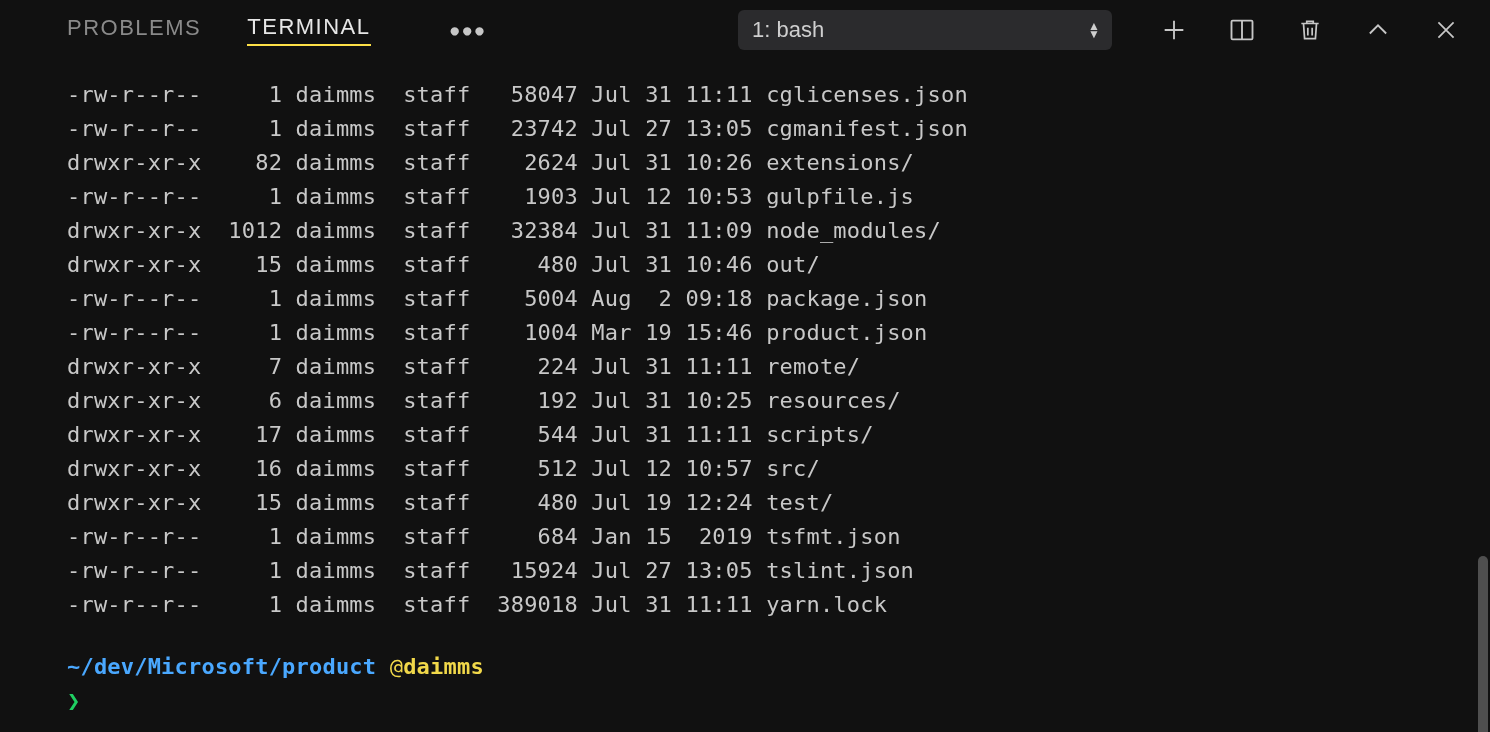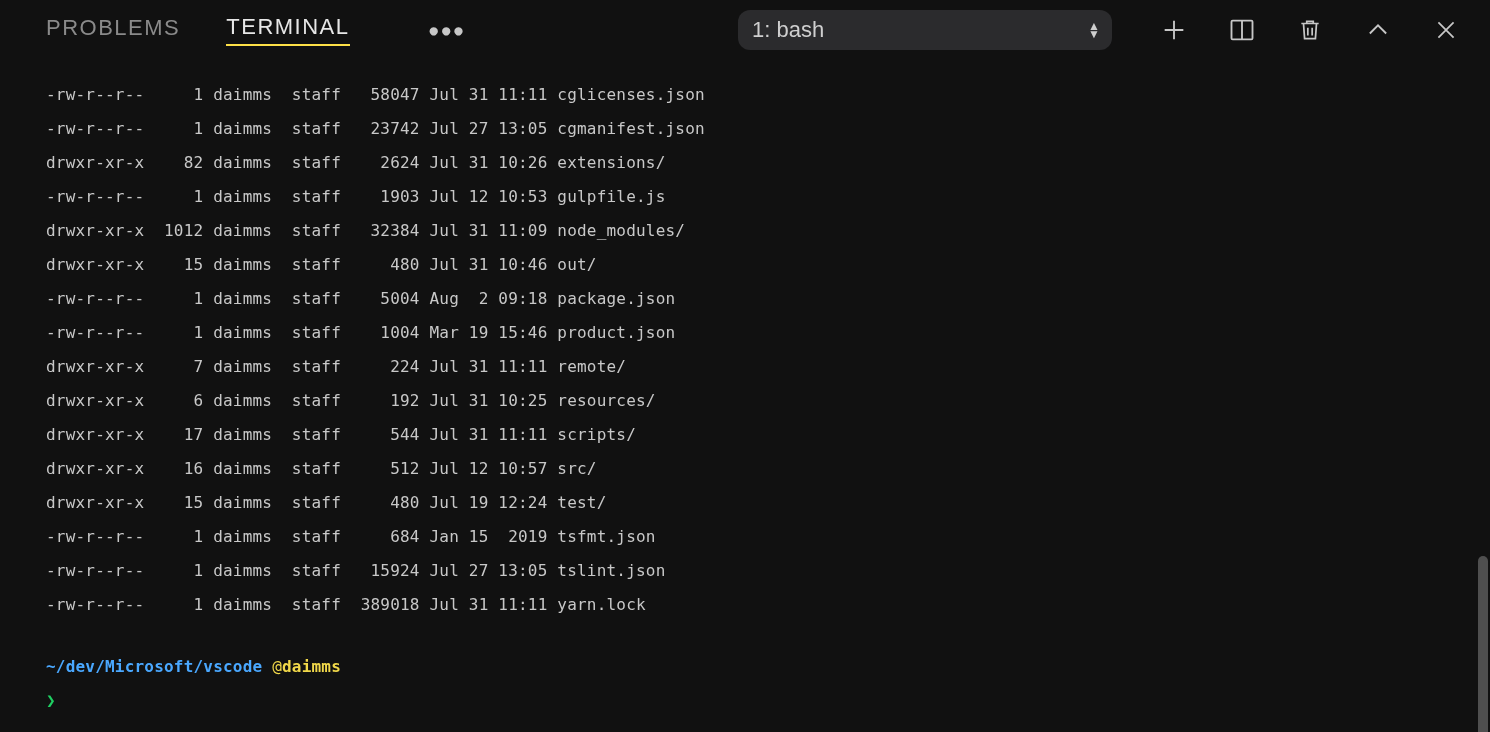--- a/index.html
+++ b/index.html
@@ -8,20 +8,21 @@
     height: 732px;
     background: #111111;
     color: #cccccc;
     font-family: ui-monospace, "SF Mono", Menlo, Consolas, monospace;
     overflow: hidden;
   }
   .panel {
     display: flex;
     flex-direction: column;
     height: 100%;
+    margin-left: 21px;
   }
   .panel-header {
     display: flex;
     align-items: center;
     height: 60px;
     padding: 0 28px 0 46px;
     gap: 10px;
   }
   .tabs {
     display: flex;
@@ -44,21 +45,21 @@
   .more-icon {
     margin-left: 70px;
     color: #c7c7c7;
     font-size: 14px;
     letter-spacing: 4px;
     cursor: pointer;
   }
   .spacer { flex: 1; }
   .dropdown {
     background: #2b2b2d;
-    border-radius: 12px;
+    border-radius: 6px;
     height: 40px;
     width: 374px;
     display: flex;
     align-items: center;
     padding: 0 14px;
     color: #cfcfcf;
     font-family: -apple-system, BlinkMacSystemFont, "Segoe UI", sans-serif;
     font-size: 22px;
     cursor: pointer;
     position: relative;
@@ -86,21 +87,21 @@
     display: flex;
     align-items: center;
     justify-content: center;
     color: #c7c7c7;
     cursor: pointer;
   }
   .action-icon svg { stroke: currentColor; fill: none; stroke-width: 1.6; }
   .terminal-body {
     flex: 1;
     padding: 18px 0 0 46px;
-    font-size: 16px;
+    font-size: 22px;
     line-height: 34px;
     white-space: pre;
     color: #c8c8c8;
     overflow: hidden;
     position: relative;
     letter-spacing: 0.2px;
   }
   .prompt-line { margin-top: 28px; letter-spacing: 0.2px; }
   .prompt-path { color: #4aa8ff; font-weight: 600; }
   .prompt-branch { color: #f1d84a; font-weight: 600; }
@@ -172,14 +173,14 @@
 drwxr-xr-x    15 daimms  staff     480 Jul 31 10:46 out/
 -rw-r--r--     1 daimms  staff    5004 Aug  2 09:18 package.json
 -rw-r--r--     1 daimms  staff    1004 Mar 19 15:46 product.json
 drwxr-xr-x     7 daimms  staff     224 Jul 31 11:11 remote/
 drwxr-xr-x     6 daimms  staff     192 Jul 31 10:25 resources/
 drwxr-xr-x    17 daimms  staff     544 Jul 31 11:11 scripts/
 drwxr-xr-x    16 daimms  staff     512 Jul 12 10:57 src/
 drwxr-xr-x    15 daimms  staff     480 Jul 19 12:24 test/
 -rw-r--r--     1 daimms  staff     684 Jan 15  2019 tsfmt.json
 -rw-r--r--     1 daimms  staff   15924 Jul 27 13:05 tslint.json
--rw-r--r--     1 daimms  staff  389018 Jul 31 11:11 yarn.lock</div><div class="prompt-line"><span class="prompt-path">~/dev/Microsoft/vscode</span> <span class="prompt-at">@</span><span class="prompt-branch">daimms</span></div><div><span class="prompt-arrow">❯</span></div><div class="scrollbar"></div></div>
+-rw-r--r--     1 daimms  staff  389018 Jul 31 11:11 yarn.lock</div><div class="prompt-line"><span class="prompt-path">~/dev/Microsoft/product</span> <span class="prompt-at">@</span><span class="prompt-branch">daimms</span></div><div><span class="prompt-arrow">❯</span></div><div class="scrollbar"></div></div>
 </div>
 
 </body></html>

